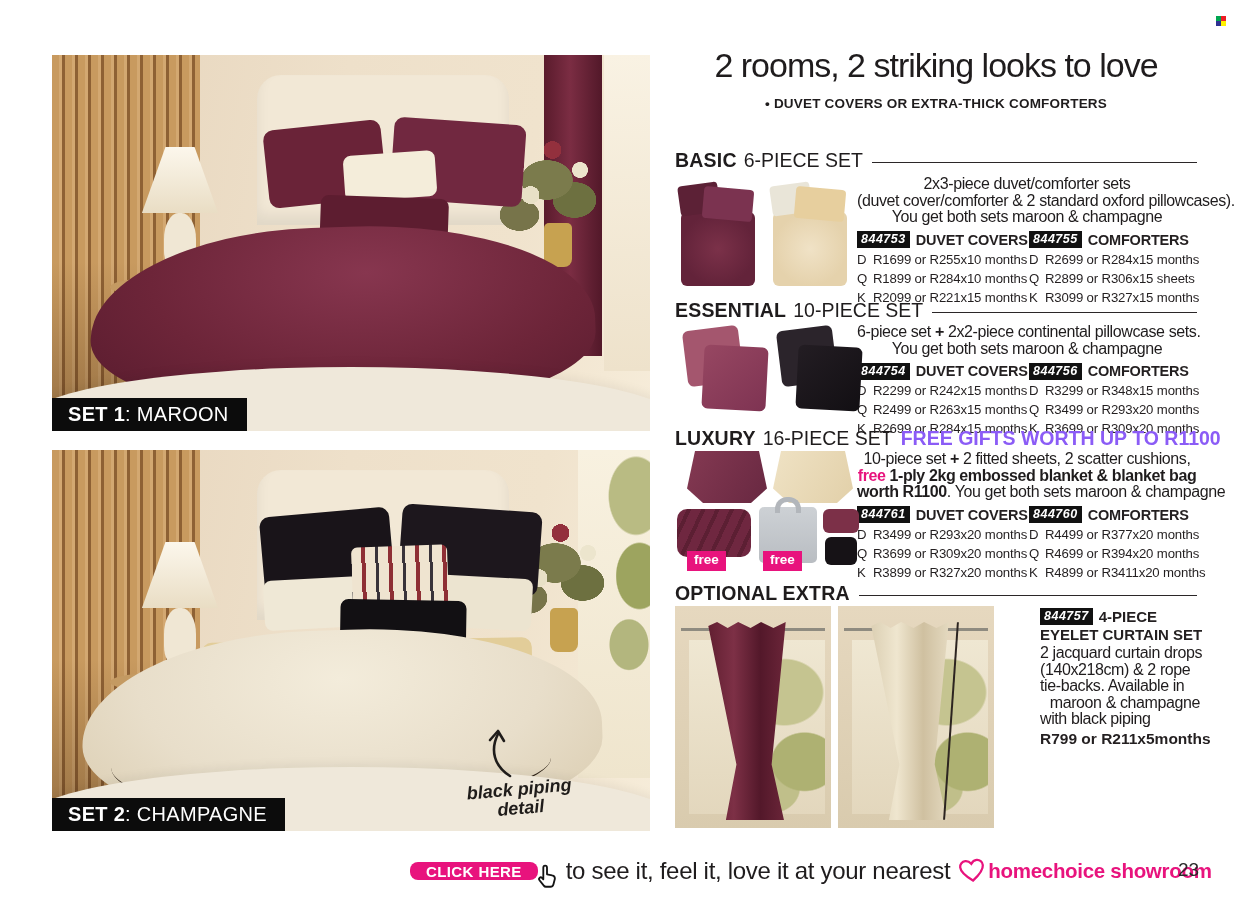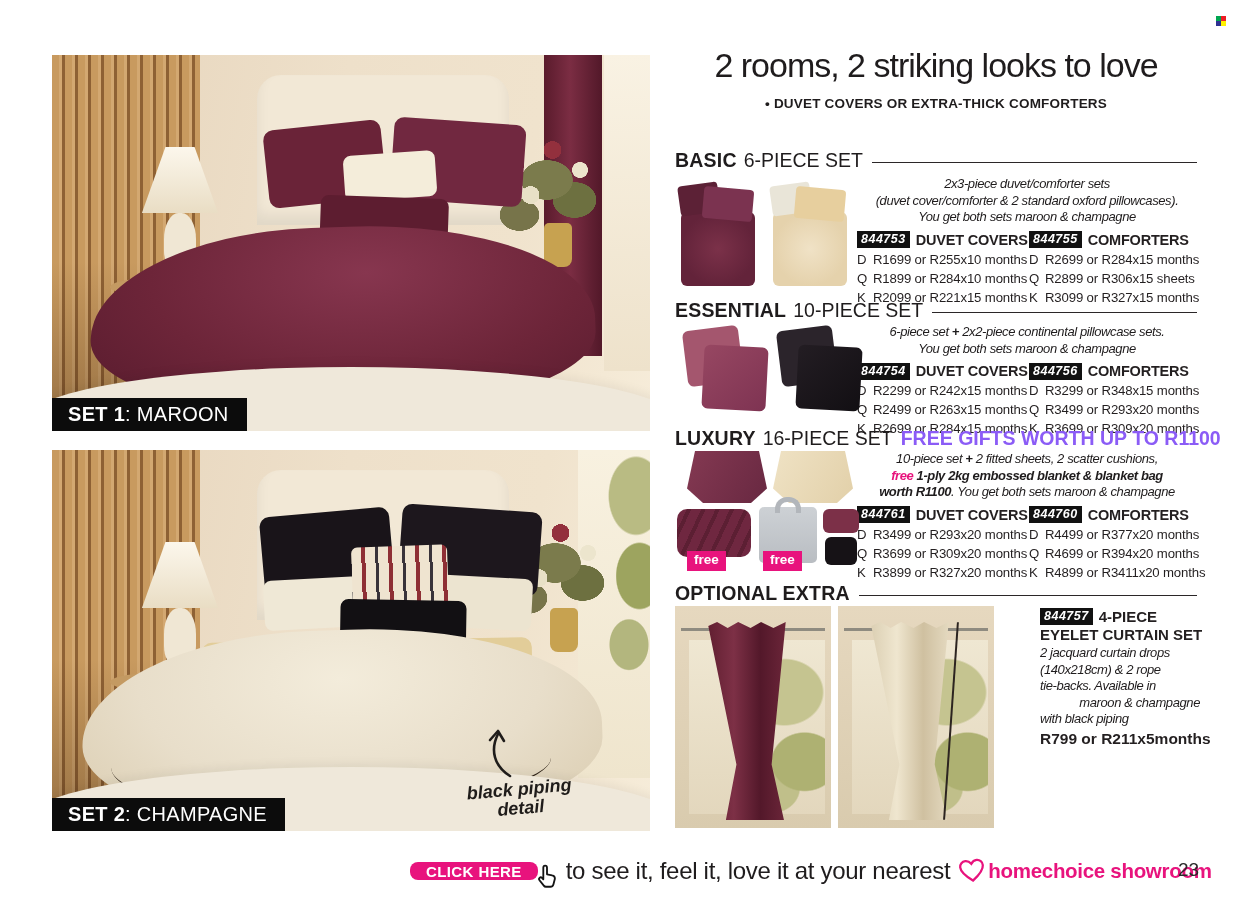--- a/index.html
+++ b/index.html
@@ -81,21 +81,21 @@
 
   .sec-header { display:flex; align-items:center; font-size:19.5px; white-space:nowrap; color:#1f1c1d; }
   .sec-header .hb { font-weight:700; letter-spacing:.2px; }
   .sec-header .hr { font-weight:400; margin-left:7px; }
   .sec-header .hp { font-weight:700; margin-left:8px; color:#8b5cf6; }
   .sec-header .hline { flex:1; border-top:1.7px solid #2b2728; margin-left:9px; margin-top:3px; }
 
   .sec-body { display:flex; }
   .sec-thumb { width:182px; position:relative; flex:none; }
   .sec-right { width:340px; flex:none; }
-  .desc { text-align:center; font-size:13px; line-height:16.5px; letter-spacing:-.4px; white-space:nowrap; color:#1f1c1d;font-style:italic; }
+  .desc { text-align:center; font-size:16px; line-height:16.5px; letter-spacing:-.4px; white-space:nowrap; color:#1f1c1d; }
   .desc b { font-weight:700; }
   .desc .pink { color:#e8137d; font-weight:700; }
   .pgrid { display:flex; gap:8px; margin-top:4px; }
   .pcol { width:164px; flex:none; }
   .pcol-h { display:flex; align-items:center; gap:6px; height:20px; white-space:nowrap; }
   .code-badge { background:#111; color:#fff; font-size:12.5px; font-style:italic; font-weight:700; letter-spacing:.5px; padding:1px 4px 2px; flex:none; }
   .pcol-t { font-weight:700; font-size:14.5px; letter-spacing:-.2px; }
   .prow { font-size:13.2px; line-height:19px; letter-spacing:-.15px; white-space:nowrap; }
   .psz { display:inline-block; width:16px; }
 

